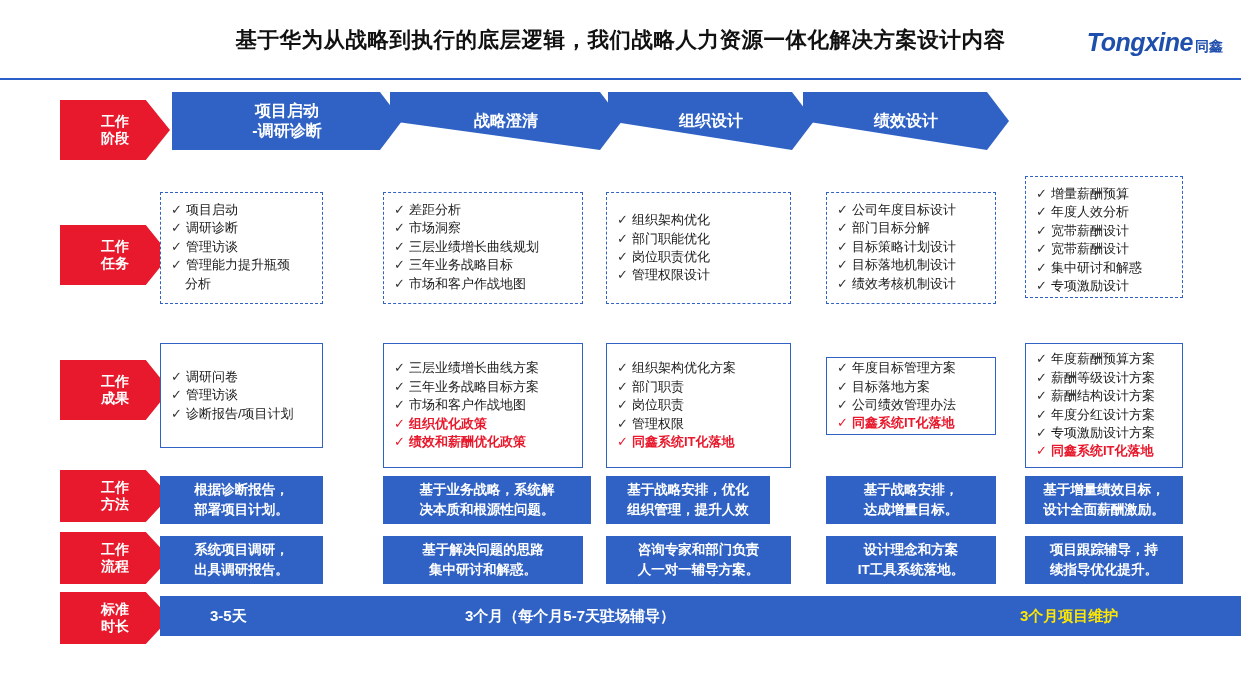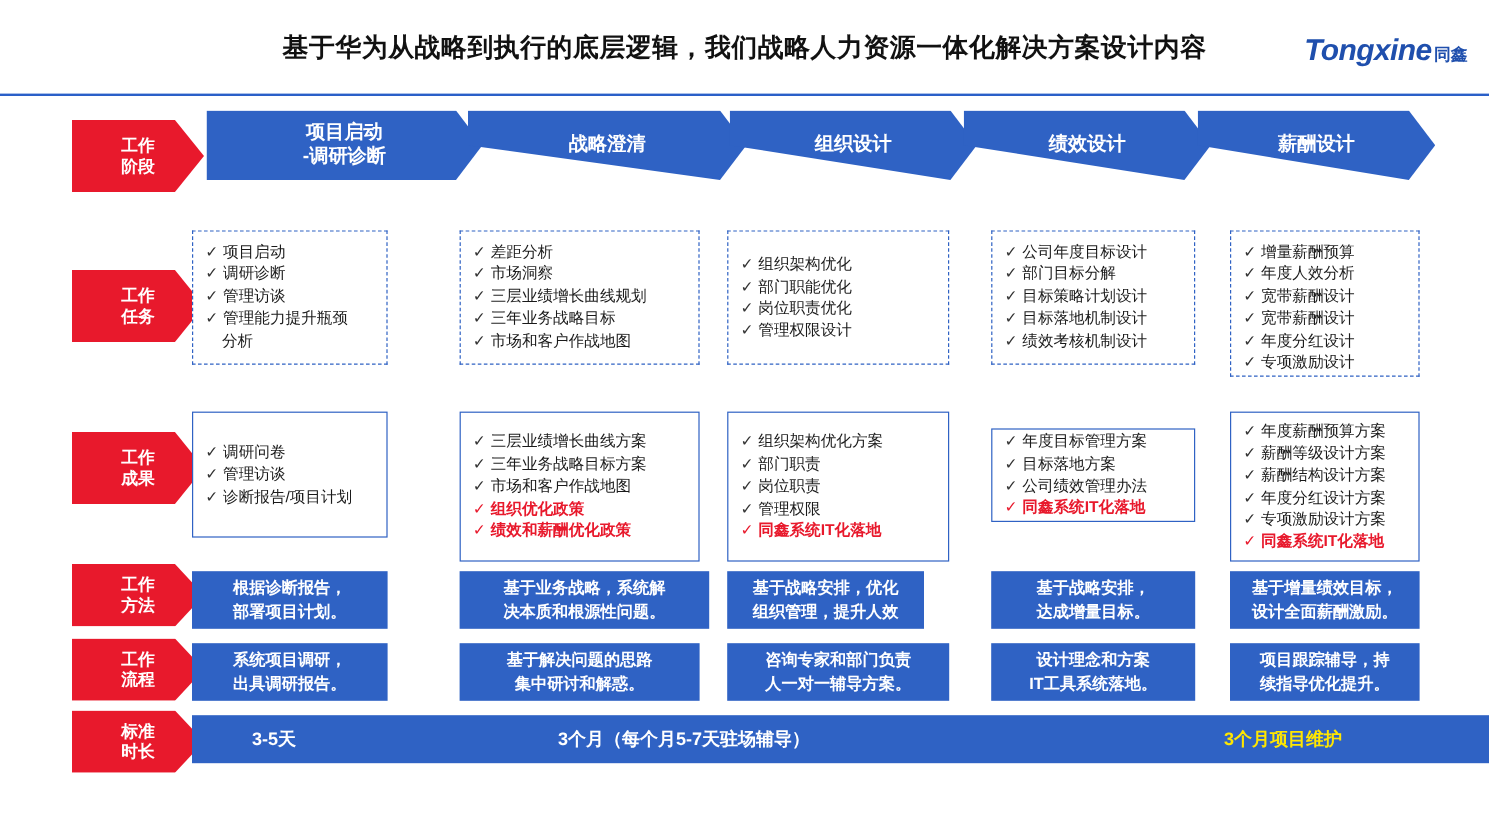--- a/index.html
+++ b/index.html
@@ -151,23 +151,20 @@
   </div>
   <div class="stage" style="left:390px;width:232px;">
     <div>战略澄清</div>
   </div>
   <div class="stage" style="left:608px;width:206px;">
     <div>组织设计</div>
   </div>
   <div class="stage" style="left:803px;width:206px;">
     <div>绩效设计</div>
   </div>
-  <div class="stage" style="left:998px;width:198px;">
-    <div>薪酬设计</div>
-  </div>
 
   <div class="box dashed" style="left:160px;top:112px;width:163px;height:112px;">
     <ul>
       <li><span class="tick">✓</span><span>项目启动</span></li>
       <li><span class="tick">✓</span><span>调研诊断</span></li>
       <li><span class="tick">✓</span><span>管理访谈</span></li>
       <li><span class="tick">✓</span><span>管理能力提升瓶颈</span></li>
       <li style="padding-left:14px;"><span>分析</span></li>
     </ul>
   </div>
@@ -194,27 +191,27 @@
   <div class="box dashed" style="left:826px;top:112px;width:170px;height:112px;">
     <ul>
       <li><span class="tick">✓</span><span>公司年度目标设计</span></li>
       <li><span class="tick">✓</span><span>部门目标分解</span></li>
       <li><span class="tick">✓</span><span>目标策略计划设计</span></li>
       <li><span class="tick">✓</span><span>目标落地机制设计</span></li>
       <li><span class="tick">✓</span><span>绩效考核机制设计</span></li>
     </ul>
   </div>
 
-  <div class="box dashed" style="left:1025px;top:112px;width:158px;height:122px;">
+  <div class="box dashed" style="left:1025px;top:96px;width:158px;height:122px;">
     <ul>
       <li><span class="tick">✓</span><span>增量薪酬预算</span></li>
       <li><span class="tick">✓</span><span>年度人效分析</span></li>
       <li><span class="tick">✓</span><span>宽带薪酬设计</span></li>
       <li><span class="tick">✓</span><span>宽带薪酬设计</span></li>
-      <li><span class="tick">✓</span><span>年度分红设计</span></li>
+      <li><span class="tick">✓</span><span>集中研讨和解惑</span></li>
       <li><span class="tick">✓</span><span>专项激励设计</span></li>
     </ul>
   </div>
 
   <div class="box solid center-v" style="left:160px;top:263px;width:163px;height:105px;">
     <ul>
       <li><span class="tick">✓</span><span>调研问卷</span></li>
       <li><span class="tick">✓</span><span>管理访谈</span></li>
       <li><span class="tick">✓</span><span>诊断报告/项目计划</span></li>
     </ul>

